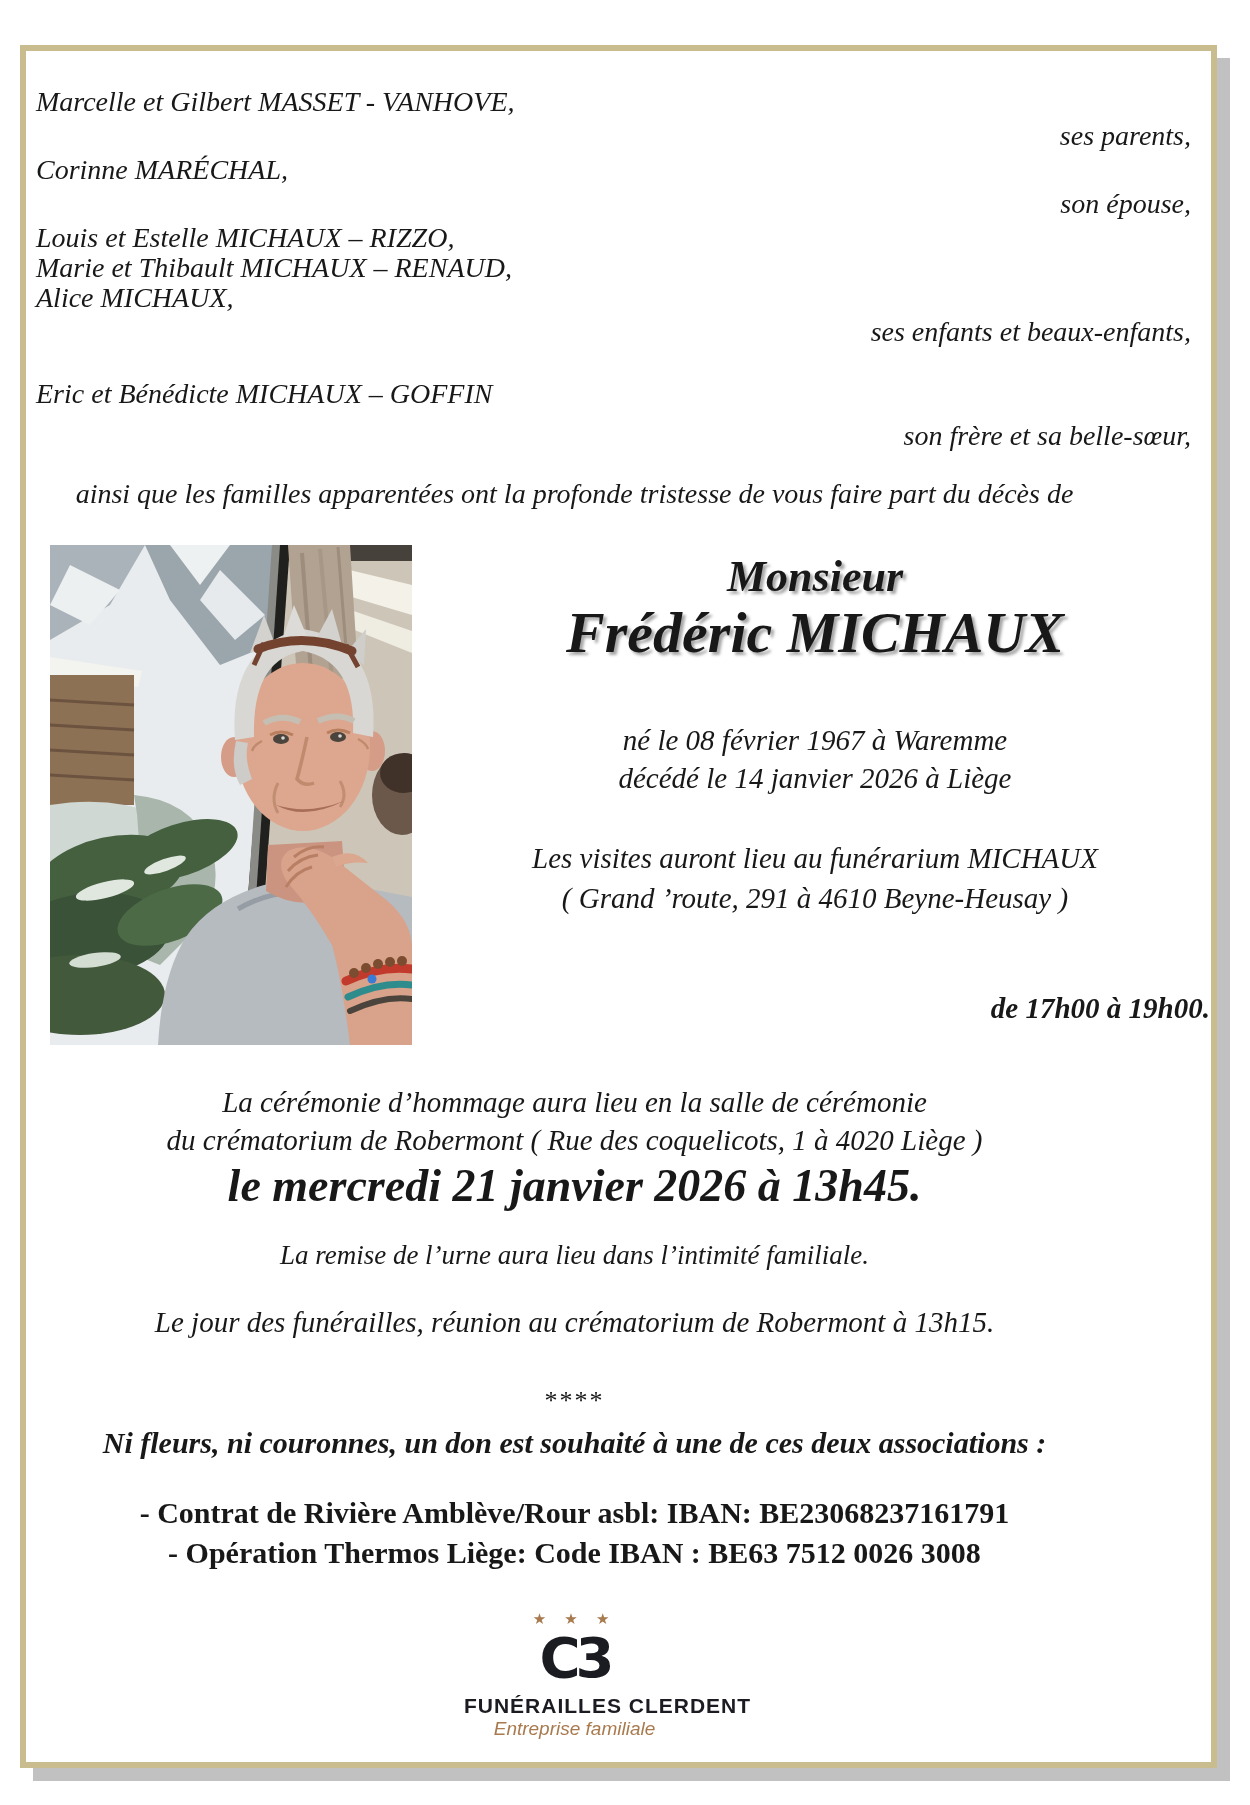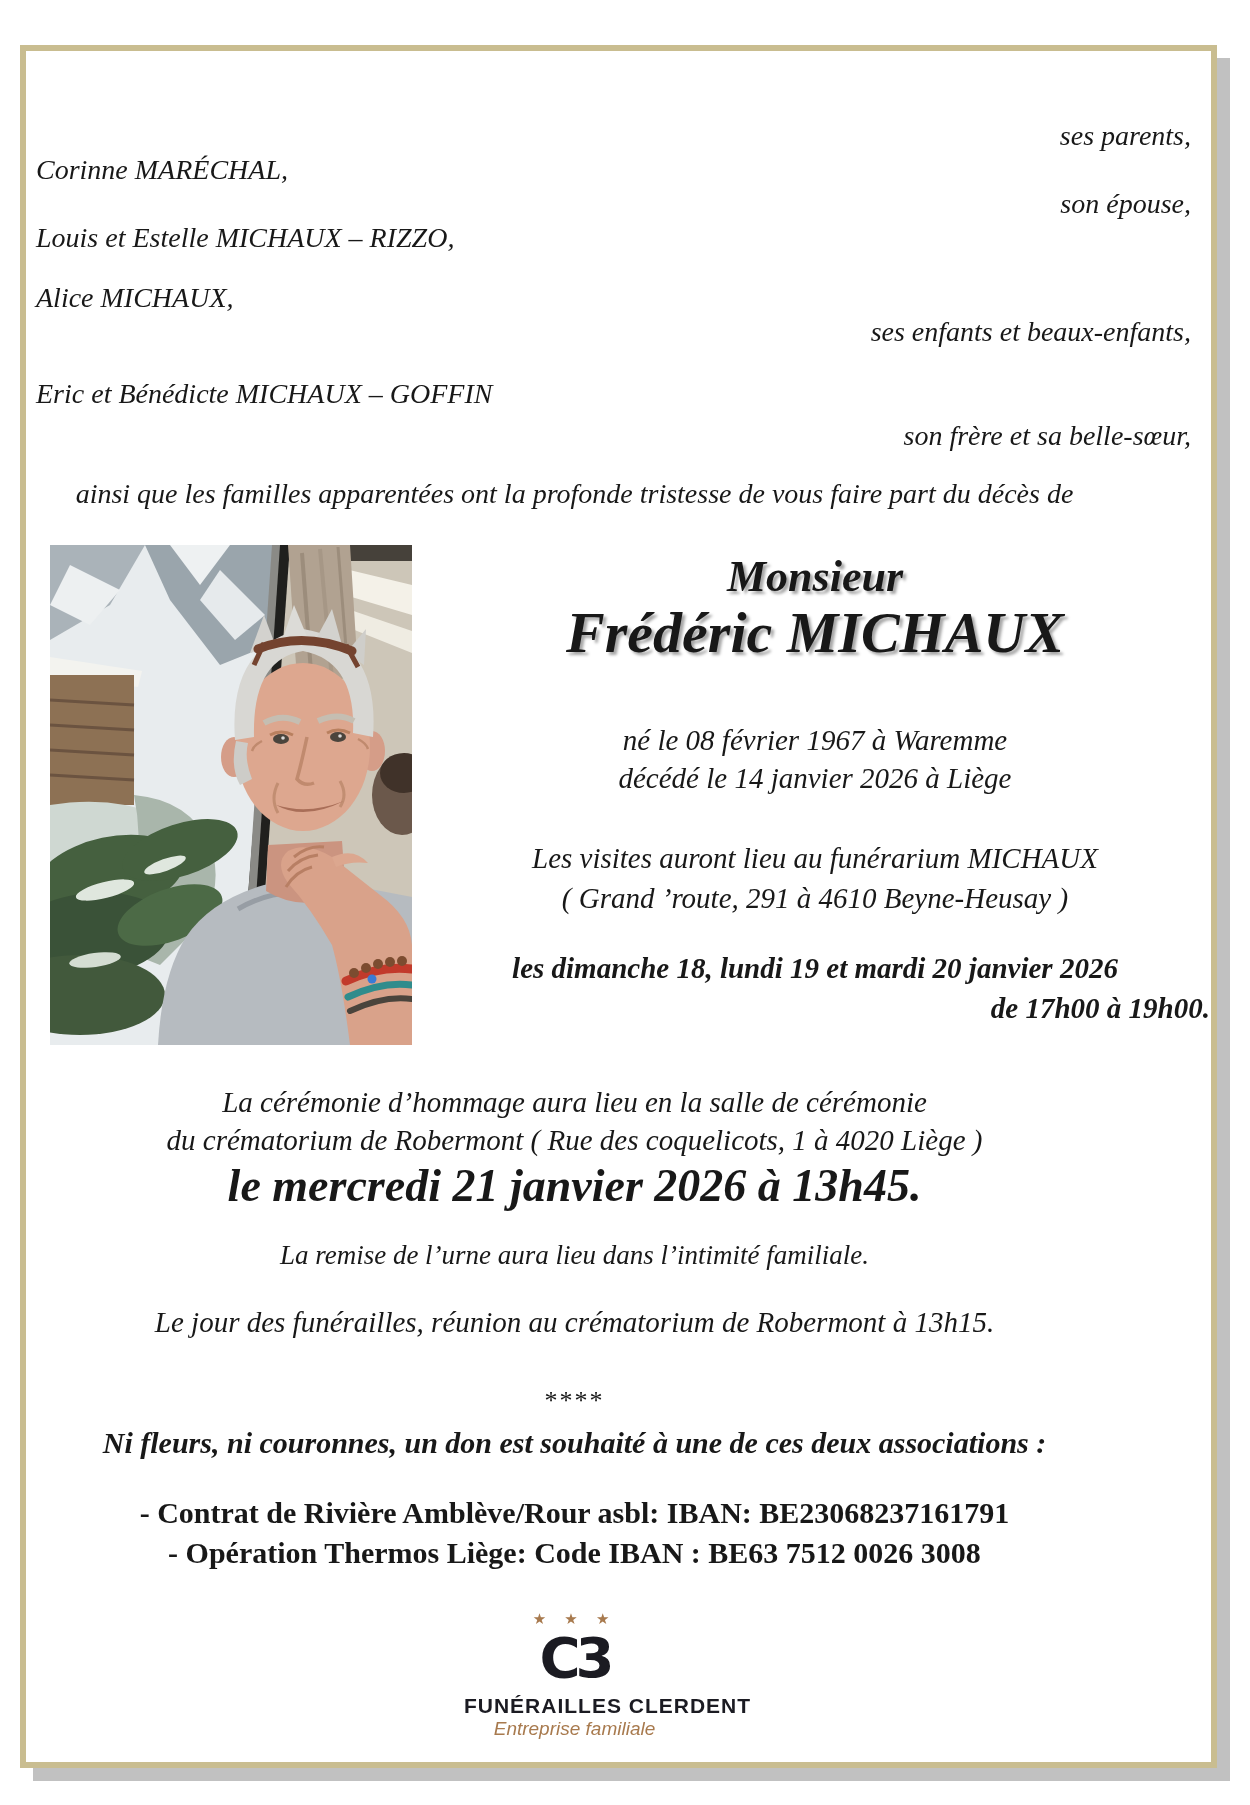--- a/index.html
+++ b/index.html
@@ -44,24 +44,26 @@
              color:var(--logo-dark,#1b1b22);font-style:normal;padding-left:33px;}
   #logo-tagline{top:1718px;font-size:19px;color:var(--accent-brown,#a87a4e);}
   #photo{position:absolute;left:50px;top:545px;width:362px;height:500px;overflow:hidden;background:#d8dcde;}
 </style>
 </head>
 <body>
 
 <div class="page">
   <div class="frame"></div>
 
+  <div class="t s28 lft" style="top:86px">Marcelle et Gilbert MASSET - VANHOVE,</div>
   <div class="t s28 rgt" style="top:120px">ses parents,</div>
   <div class="t s28 lft" style="top:154px">Corinne MARÉCHAL,</div>
   <div class="t s28 rgt" style="top:188px">son épouse,</div>
   <div class="t s28 lft" style="top:222px">Louis et Estelle MICHAUX – RIZZO,</div>
+  <div class="t s28 lft" style="top:252px">Marie et Thibault MICHAUX – RENAUD,</div>
   <div class="t s28 lft" style="top:282px">Alice MICHAUX,</div>
   <div class="t s28 rgt" style="top:316px">ses enfants et beaux-enfants,</div>
   <div class="t s28 lft" style="top:378px">Eric et Bénédicte MICHAUX – GOFFIN</div>
   <div class="t s28 rgt" style="top:420px">son frère et sa belle-sœur,</div>
 
   <div id="intro" class="t s28 cfull">ainsi que les familles apparentées ont la profonde tristesse de vous faire part du décès de</div>
 
   <div id="photo">
     <svg width="362" height="500" viewBox="0 0 362 500" preserveAspectRatio="none">
       <rect x="0" y="0" width="362" height="500" fill="#dde2e4"></rect>
@@ -162,21 +164,20 @@
     </svg>
   </div>
 
   <div id="monsieur" class="t ccol shadowed">Monsieur</div>
   <div id="bigname" class="t ccol shadowed">Frédéric MICHAUX</div>
   <div id="birth" class="t s29 ccol">né le 08 février 1967 à Waremme</div>
   <div id="death" class="t s29 ccol">décédé le 14 janvier 2026 à Liège</div>
 
   <div id="visits1" class="t s29 ccol">Les visites auront lieu au funérarium MICHAUX</div>
   <div id="visits2" class="t s29 ccol">( Grand ’route, 291 à 4610 Beyne-Heusay )</div>
-  <div id="visitdays" class="t s29 ccol bold">les dimanche 18, lundi 19 et mardi 20 janvier 2026</div>
   <div id="visithours" class="t s29 ccol bold">de 17h00 à 19h00.</div>
 
   <div id="cer1" class="t s29 cfull">La cérémonie d’hommage aura lieu en la salle de cérémonie</div>
   <div id="cer2" class="t s29 cfull">du crématorium de Robermont  ( Rue des coquelicots, 1 à 4020 Liège )</div>
   <div id="bigdate" class="t cfull">le mercredi 21 janvier 2026 à 13h45.</div>
   <div id="urn" class="t cfull">La remise de l’urne aura lieu dans l’intimité familiale.</div>
   <div id="meeting" class="t s29 cfull">Le jour des funérailles, réunion au crématorium de Robermont à 13h15.</div>
 
   <div id="separator" class="t cfull">****</div>
 

